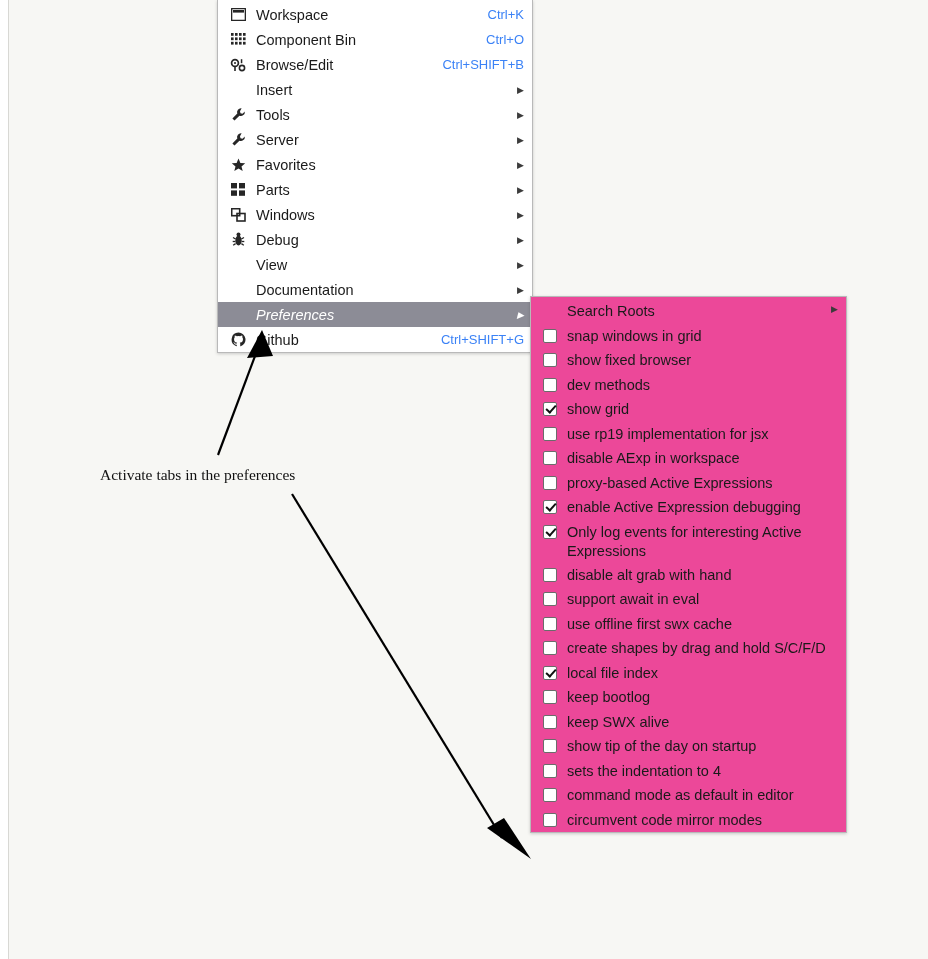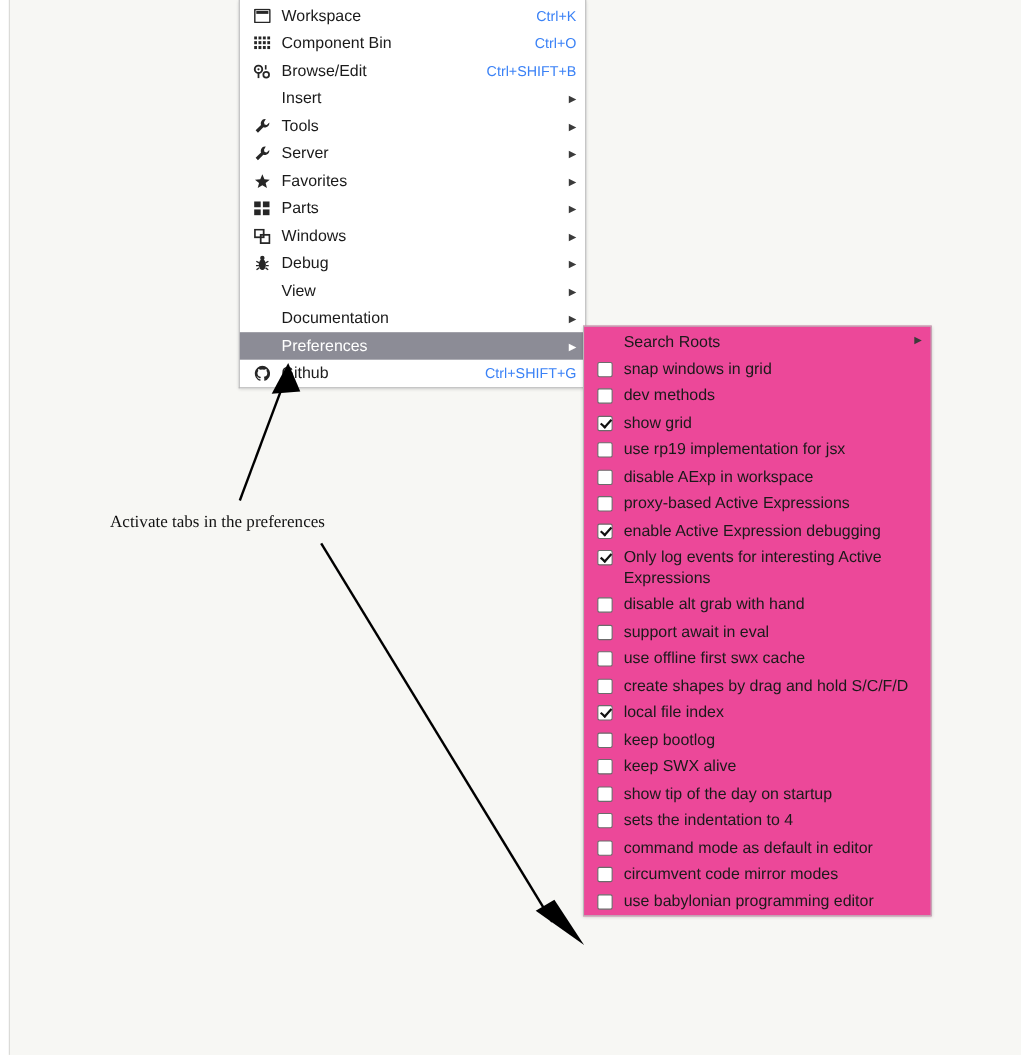--- a/index.html
+++ b/index.html
@@ -40,20 +40,21 @@
     align-items: center;
     height: 25px;
     padding: 0 8px 0 10px;
     font-size: 14.5px;
     color: #1a1a1a;
     box-sizing: border-box;
   }
   .menu-item.selected {
     background: #8c8c96;
     color: #ffffff;
+    font-style: italic;
   }
   .mi-icon {
     width: 20px;
     height: 16px;
     margin-right: 8px;
     flex: 0 0 20px;
     display: flex;
     align-items: center;
     justify-content: center;
     color: #262626;
@@ -309,20 +310,24 @@
       <span class="sub-spacer"></span>
       <span class="sub-label">Search Roots</span>
       <span class="sub-arrow">▶</span>
     </div>
     <div class="sub-item">
       <span class="sub-check"></span>
       <span class="sub-label">snap windows in grid</span>
     </div>
     <div class="sub-item">
       <span class="sub-check"></span>
+      <span class="sub-label">show fixed browser</span>
+    </div>
+    <div class="sub-item">
+      <span class="sub-check"></span>
       <span class="sub-label">dev methods</span>
     </div>
     <div class="sub-item">
       <span class="sub-check checked"></span>
       <span class="sub-label">show grid</span>
     </div>
     <div class="sub-item">
       <span class="sub-check"></span>
       <span class="sub-label">use rp19 implementation for jsx</span>
     </div>
@@ -378,24 +383,20 @@
       <span class="sub-check"></span>
       <span class="sub-label">sets the indentation to 4</span>
     </div>
     <div class="sub-item">
       <span class="sub-check"></span>
       <span class="sub-label">command mode as default in editor</span>
     </div>
     <div class="sub-item">
       <span class="sub-check"></span>
       <span class="sub-label">circumvent code mirror modes</span>
-    </div>
-    <div class="sub-item">
-      <span class="sub-check"></span>
-      <span class="sub-label">use babylonian programming editor</span>
     </div>
   </div>
 
 <div class="annotation">Activate tabs in the preferences</div>
 
 <svg class="arrows" viewBox="0 0 928 959">
   <g>
     <line x1="218" y1="455" x2="258" y2="348" stroke="#000" stroke-width="2.2"></line>
     <polygon points="262,330 247,358 273,356" fill="#000"></polygon>
   </g>

